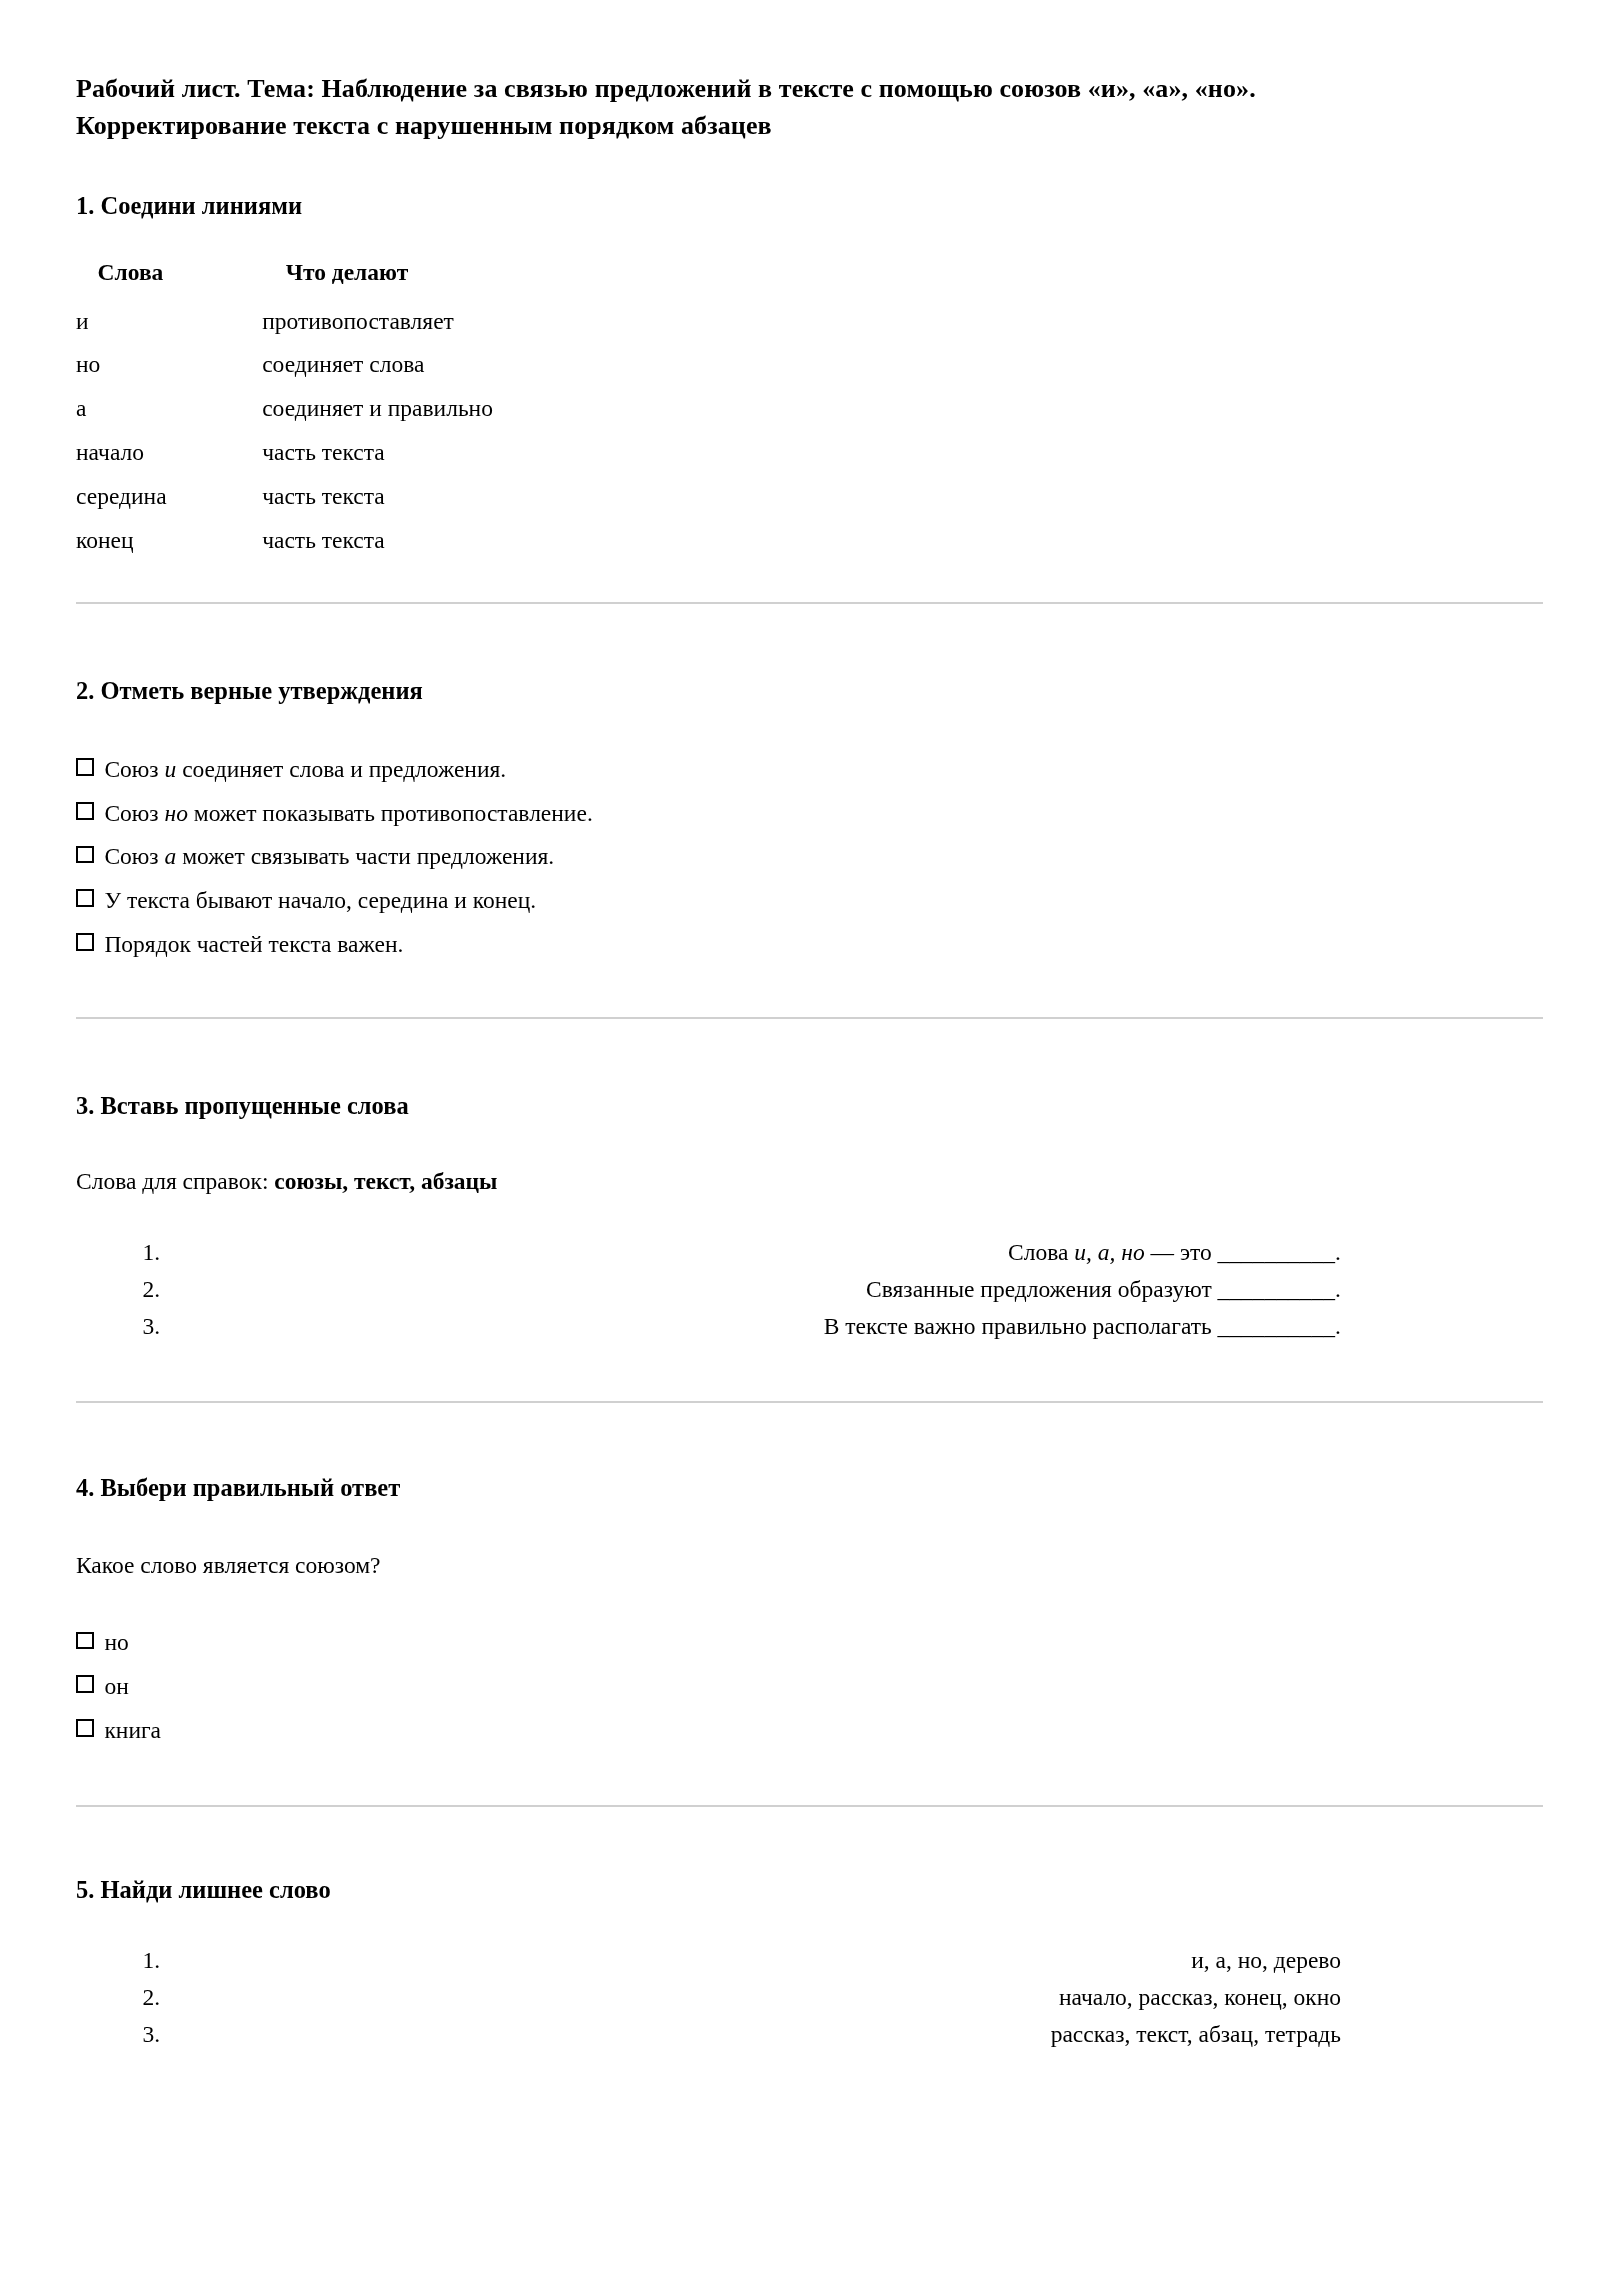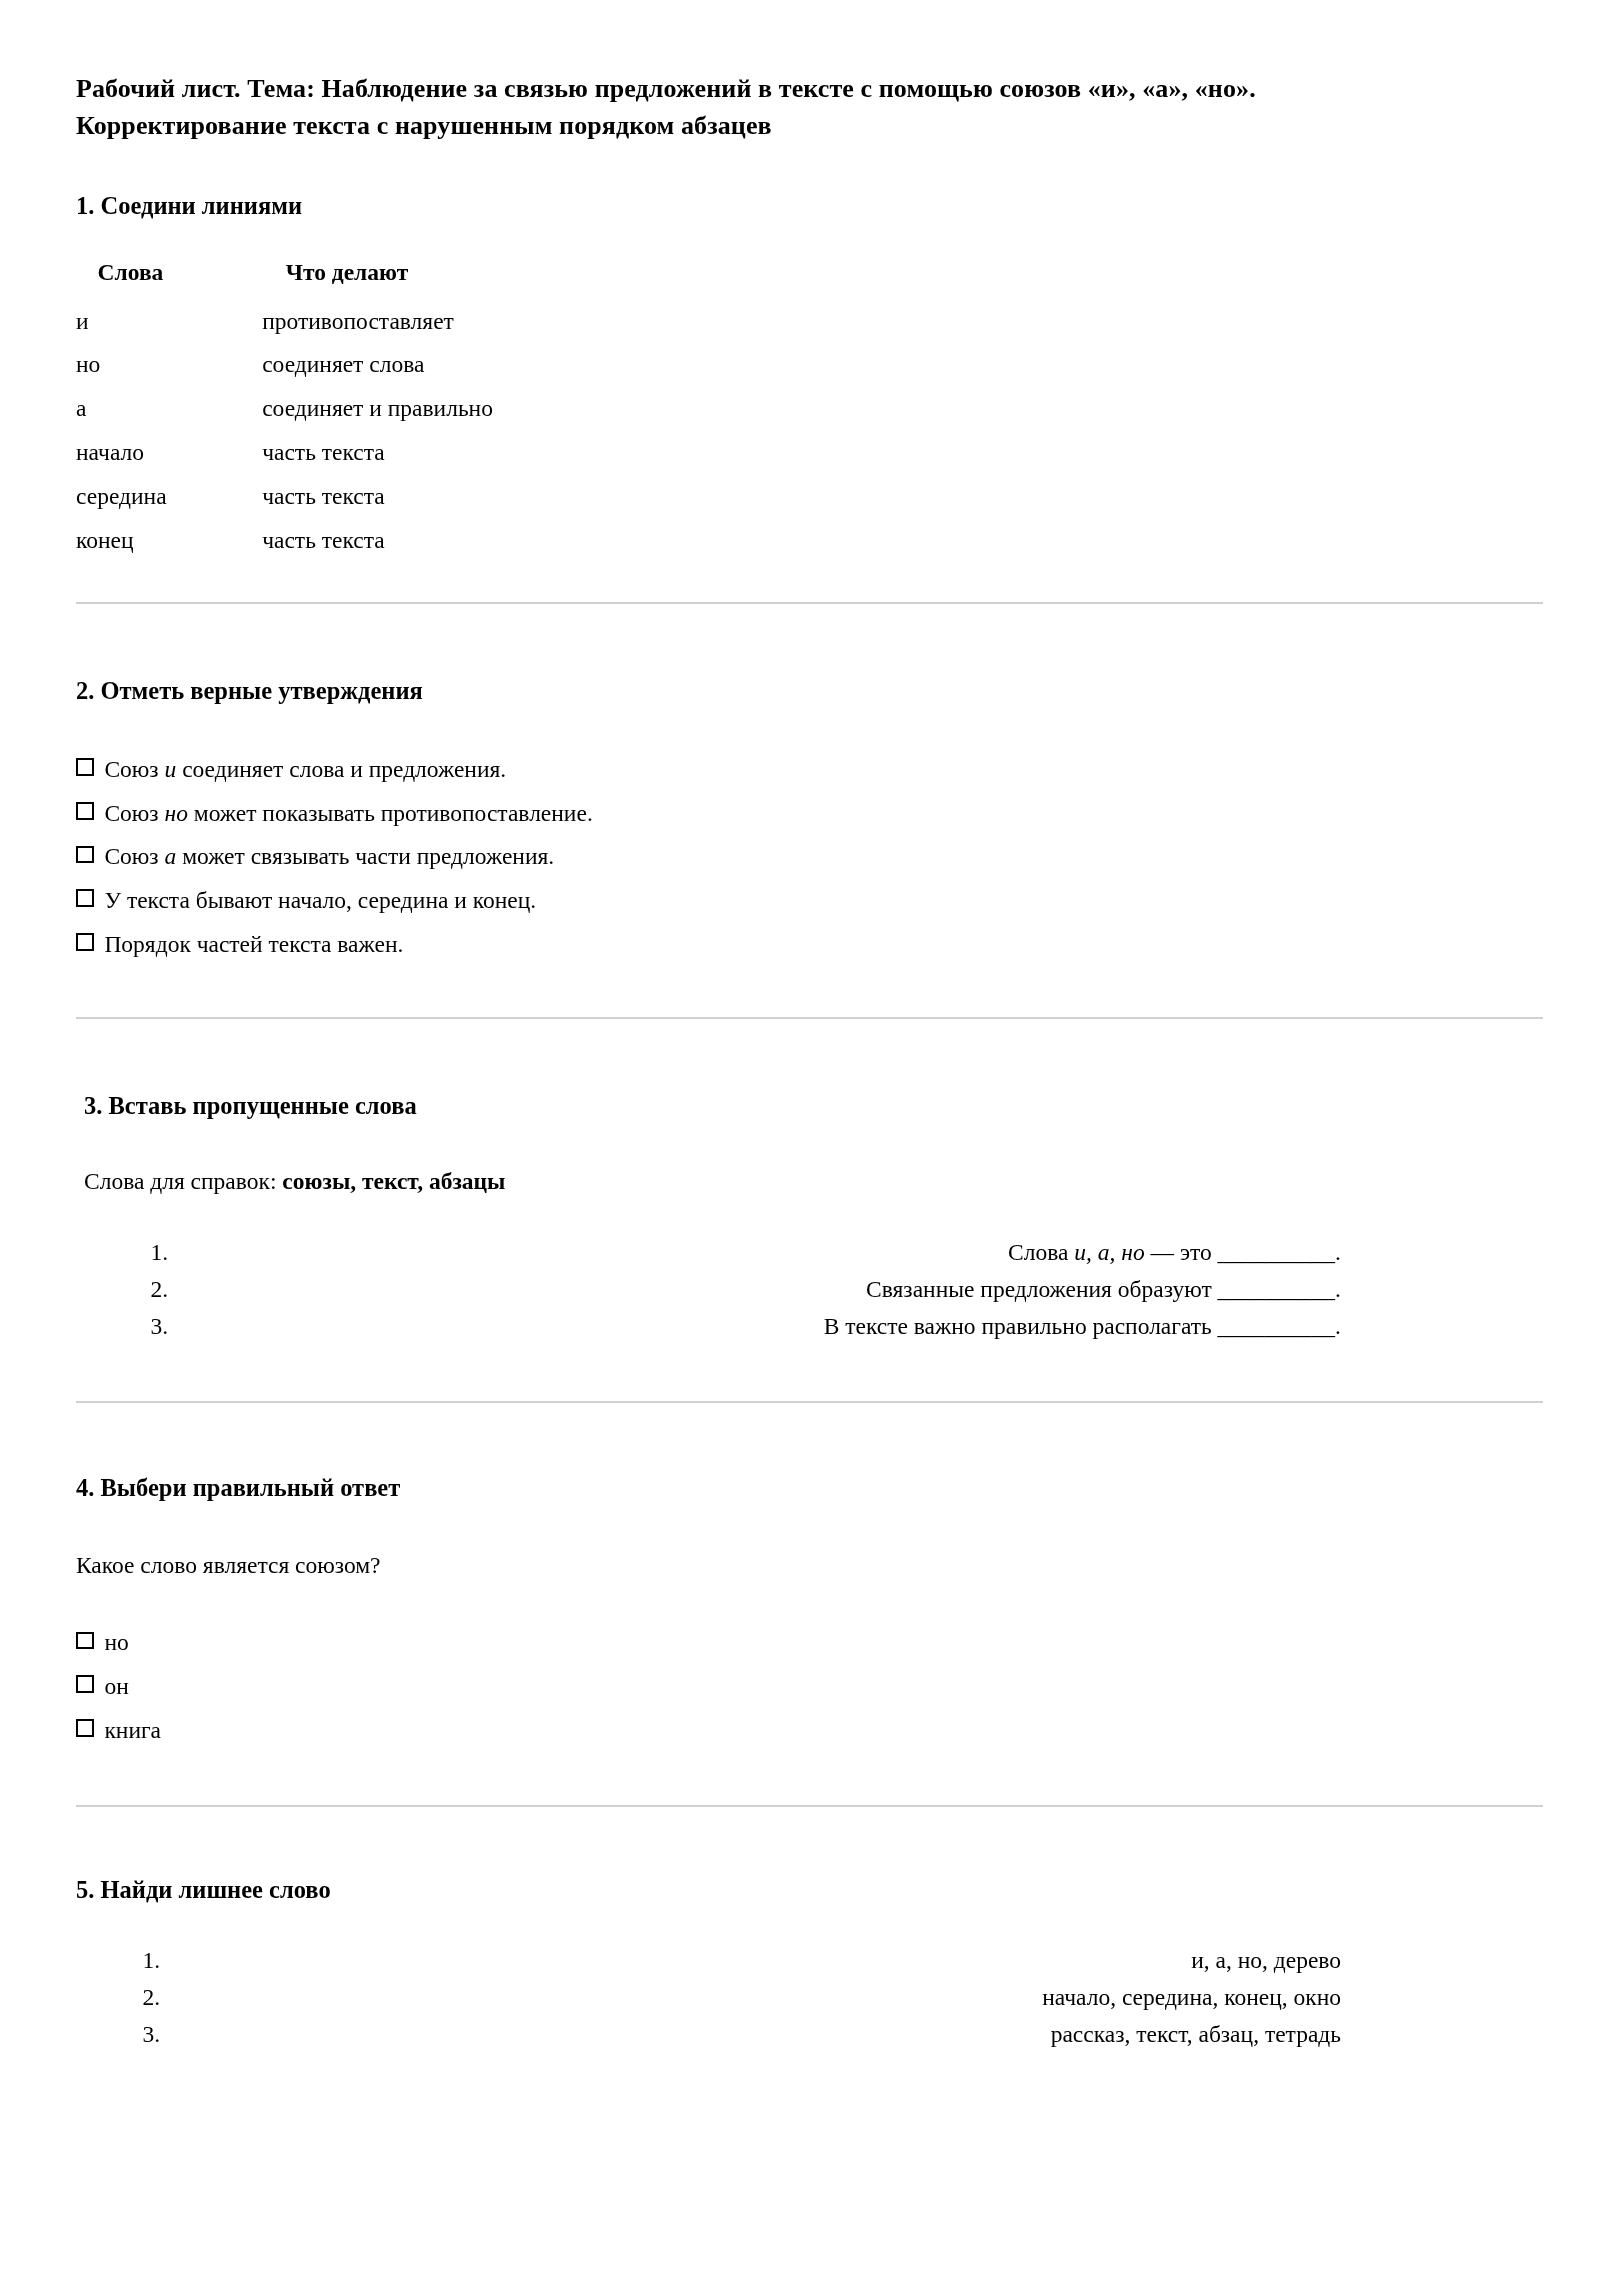--- a/index.html
+++ b/index.html
@@ -198,21 +198,21 @@
       </li>
       <li class="check-item">
         <span class="checkbox-glyph"></span>
         <span class="check-label"><span>Порядок частей текста важен.</span><em></em><span></span></span>
       </li>
     </ul>
   </div>
 
   <hr class="divider" style="margin-top:57px;">
 
-  <div class="section" style="margin-top:71px;margin-left:8px;">
+  <div class="section" style="margin-top:71px;">
     <div class="sec-heading">3. Вставь пропущенные слова</div>
 
     <p class="para" style="margin-top:44px;">
       <span>Слова для справок: </span><b>союзы, текст, абзацы</b>
     </p>
 
     <ol class="num-list" style="margin-top:39px;">
       <li><span>Слова </span><em>и, а, но</em><span class="blank"> — это __________.</span></li>
       <li><span>Связанные предложения образуют __________.</span><em></em><span class="blank"></span></li>
       <li><span>В тексте важно правильно располагать __________.</span><em></em><span class="blank"></span></li>
@@ -242,19 +242,19 @@
     </ul>
   </div>
 
   <hr class="divider" style="margin-top:59px;">
 
   <div class="section" style="margin-top:67px;">
     <div class="sec-heading">5. Найди лишнее слово</div>
 
     <ol class="num-list" style="margin-top:39px;">
       <li>и, а, но, дерево</li>
-      <li>начало, середина, конец, окно</li>
+      <li>начало, рассказ, конец, окно</li>
       <li>рассказ, текст, абзац, тетрадь</li>
     </ol>
   </div>
 
 </div>
 
 
 </body></html>

